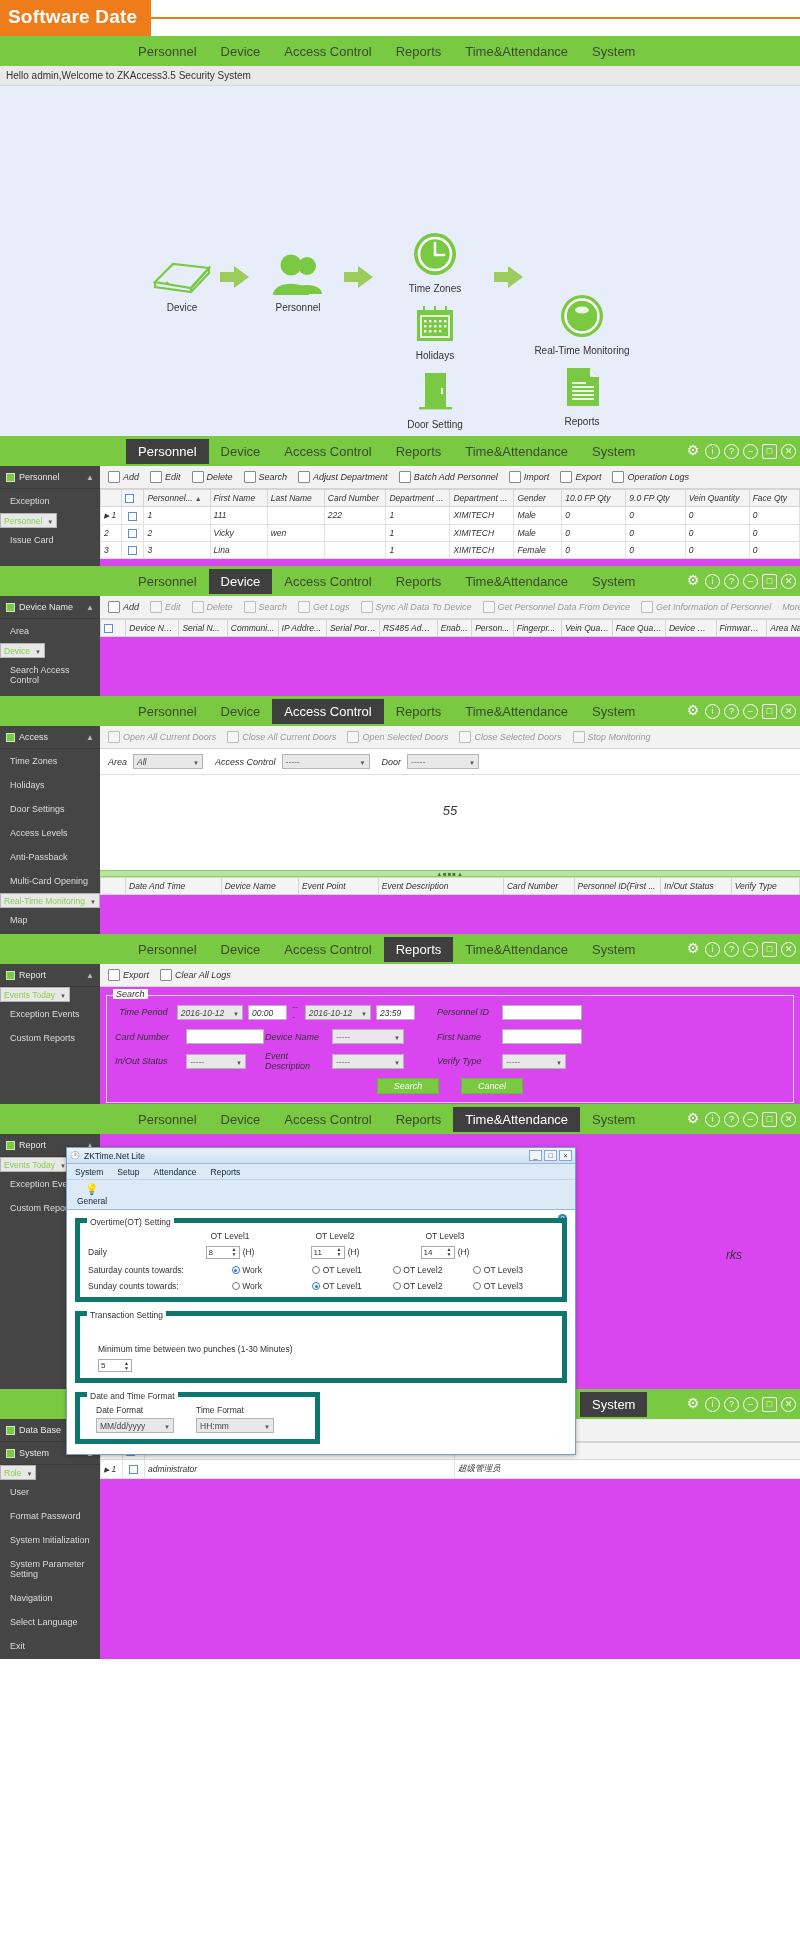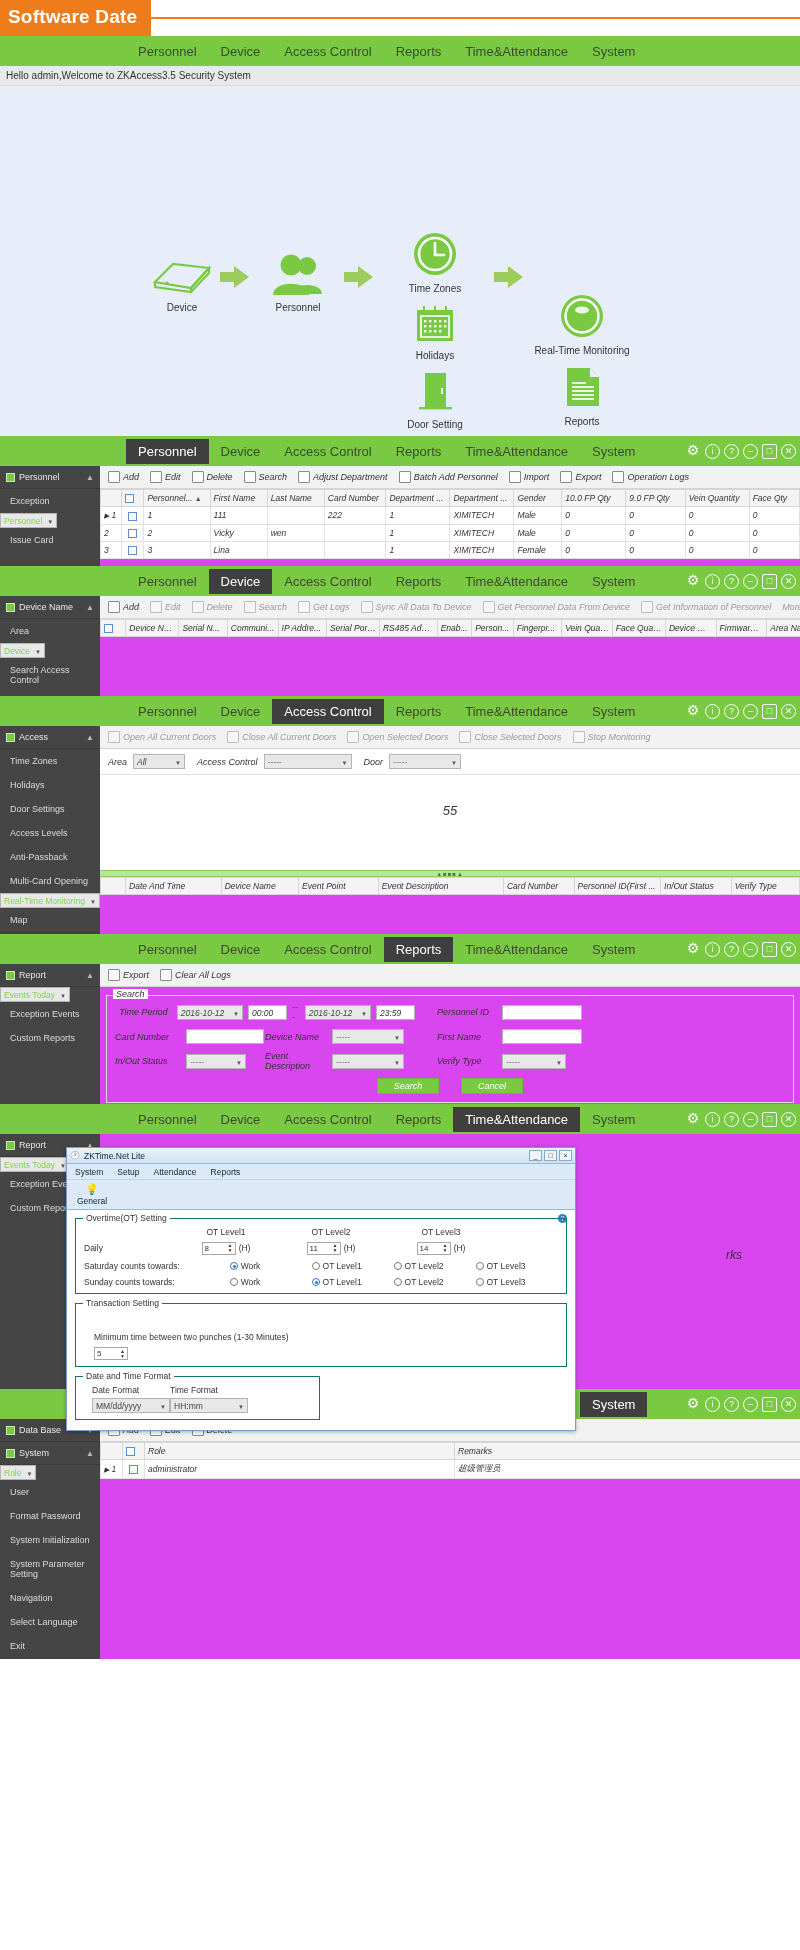--- a/index.html
+++ b/index.html
@@ -216,21 +216,21 @@
     gap:14px; padding:0 8px; font-size:8.5px; color:#123;
     border-bottom:1px solid #bfd6ea;
   }
   .dlg-ribbon {
     height:30px; background:#dceaf7; display:flex; align-items:center;
     border-bottom:1px solid #9ab8d4; padding-left:10px;
   }
   .ribbon-item { text-align:center; font-size:8.5px; color:#123; }
   .ribbon-ico { font-size:11px; }
   .dlg-body { background:#fff; padding:8px 8px 10px; position:relative; }
-  .gbox { border:1px solid #0f766e; padding:8px 8px 6px; position:relative; margin-bottom:9px; }
+  .gbox { border:5px solid #0f766e; padding:8px 8px 6px; position:relative; margin-bottom:9px; }
   .gbox > .legend {
     position:absolute; top:-6px; left:7px; background:#fff;
     padding:0 3px; font-size:8.5px; color:#333;
   }
   .spin {
     border:1px solid #a9a9a9; background:#fff; height:13px; width:34px;
     display:inline-flex; align-items:center; justify-content:space-between;
     font-size:8px; padding:0 2px; vertical-align:middle;
   }
   .spin .arrows { display:flex; flex-direction:column; font-size:5px; line-height:5px; color:#333; }
@@ -718,21 +718,21 @@
             <i class="tb-ico"></i>
             <span>Close Selected Doors</span>
           </div>
         <div class="tb-btn dis">
             <i class="tb-ico"></i>
             <span>Stop Monitoring</span>
           </div>
       </div>
       <div class="filterbar">
         <span class="lbl-s">Area</span>
-        <span class="sel" style="width:52px;">All</span>
+        <span class="sel" style="width:70px;">All</span>
         <span class="lbl-s" style="margin-left:6px;">Access Control</span>
         <span class="sel" style="width:88px;">-----</span>
         <span class="lbl-s" style="margin-left:6px;">Door</span>
         <span class="sel" style="width:72px;">-----</span>
       </div>
       <div class="monitor-area">
         <div class="monitor-num">55</div>
       </div>
       <div class="splitter">▲■■■▲</div>
       <table class="grid">
@@ -1008,21 +1008,21 @@
           <div class="legend">Transaction Setting</div>
           <div style="font-size:8.5px; margin:20px 0 5px 10px;">Minimum time between two punches (1-30 Minutes)</div>
           <span class="spin" style="margin-left:10px;">
               <span>5</span>
               <span class="arrows">▲<br>▼</span>
             </span>
         </div>
 
         <div class="gbox" style="width:245px; margin-bottom:0;">
           <div class="legend">Date and Time Format</div>
-          <div style="display:flex; margin-left:8px;align-items:center;">
+          <div style="display:flex; gap:22px; margin-left:8px;align-items:center;">
             <div>
               <div style="font-size:8.5px; margin-bottom:3px;">Date Format</div>
               <span class="sel" style="width:78px;">MM/dd/yyyy</span>
             </div>
             <div>
               <div style="font-size:8.5px; margin-bottom:3px;">Time Format</div>
               <span class="sel" style="width:78px;">HH:mm</span>
             </div>
           </div>
         </div>

